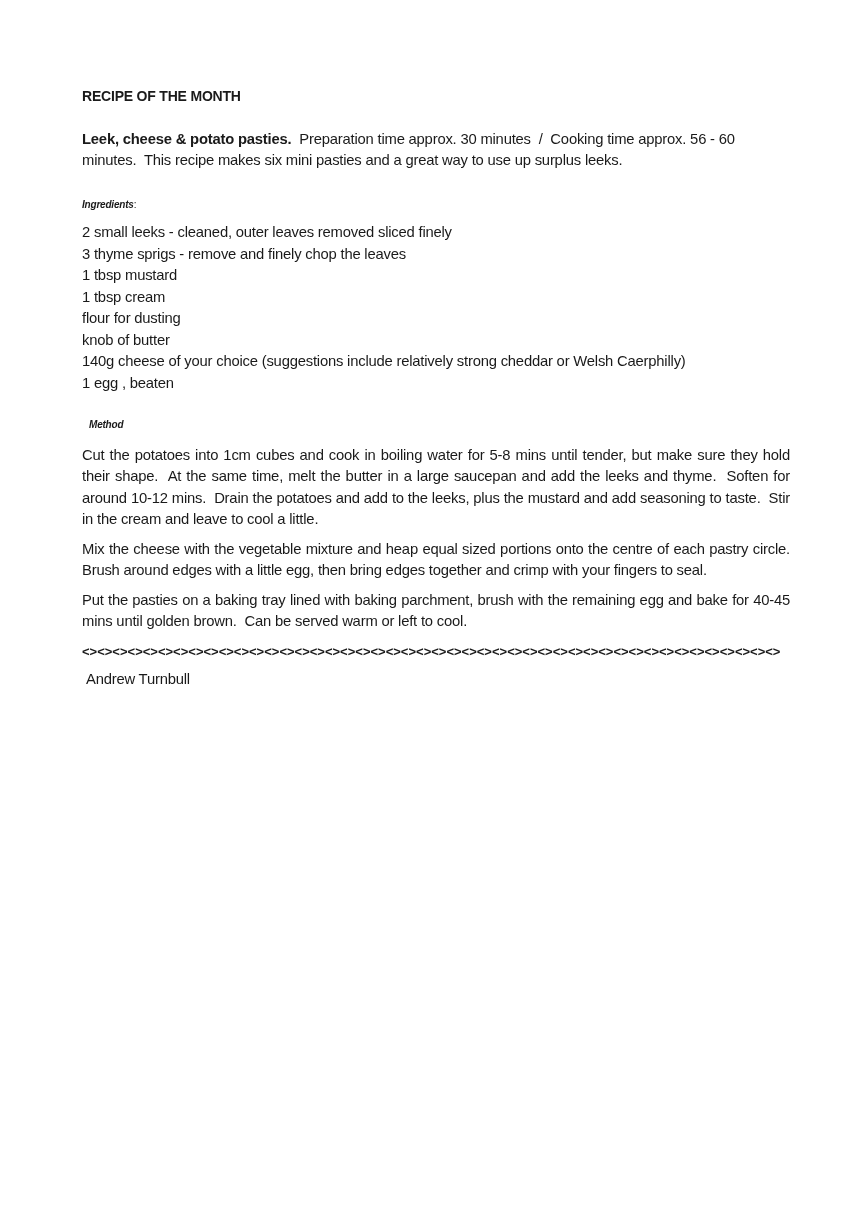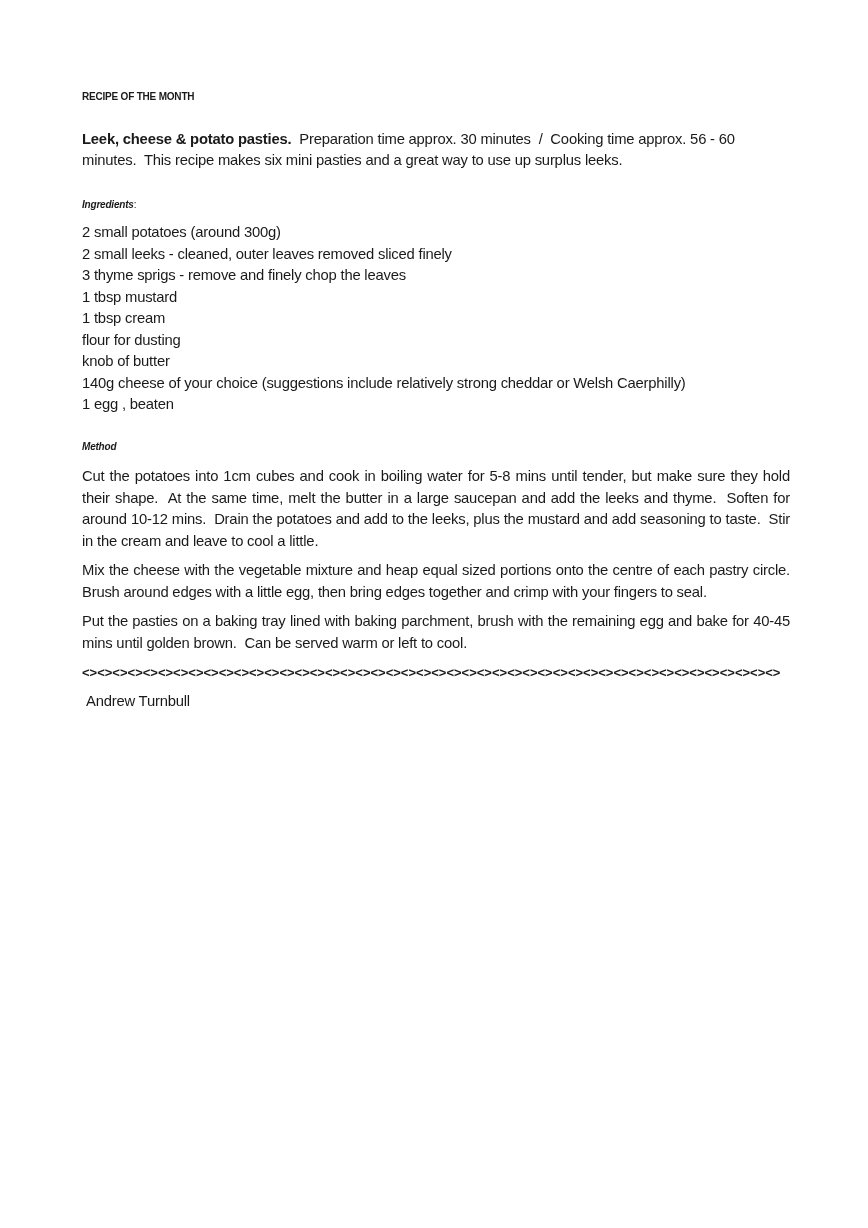--- a/index.html
+++ b/index.html
@@ -18,37 +18,37 @@
     position: absolute;
     left: 82px;
     top: 86px;
     width: 708px;
     font-size: 14.8px;
     line-height: 21.5px;
     letter-spacing: -0.2px;
   }
   .doc-title {
     font-weight: bold;
-    font-size: 10px;
+    font-size: 14px;
     margin: 0 0 21px 0;
   }
   .intro {
     margin: 16px 0 22px 0;
     white-space: pre-wrap;
   }
   .intro .lead {
     font-weight: bold;
   }
   .sec-heading {
     font-weight: bold;
     font-style: italic;
     font-size: 10px;
   }
   .heading-ingredients { margin: 0 0 7px 0; }
-  .heading-method     { margin: 0 0 9px 0; }
+  .heading-method     { margin: 0 0 9px 7px; }
   .sec-heading .colon {
     font-style: normal;
     font-weight: normal;
   }
   .ingredients-list {
     margin: 0 0 20px 0;
   }
   .ingredients-list > div {
     white-space: pre-wrap;
   }
@@ -73,21 +73,20 @@
 
 <div class="page">
 
   <div class="doc-title">RECIPE OF THE MONTH</div>
 
   <div class="intro"><span class="lead">Leek, cheese &amp; potato pasties.</span><span>  Preparation time approx. 30 minutes  /  Cooking time approx. 56 - 60 minutes.  This recipe makes six mini pasties and a great way to use up surplus leeks.</span></div>
 
   <div class="sec-heading heading-ingredients"><span>Ingredients</span><span class="colon">:</span></div>
 
   <div class="ingredients-list">
-      <div>2 small potatoes (around 300g)</div>
       <div>2 small leeks - cleaned, outer leaves removed sliced finely</div>
       <div>3 thyme sprigs - remove and finely chop the leaves</div>
       <div>1 tbsp mustard</div>
       <div>1 tbsp cream</div>
       <div>flour for dusting</div>
       <div>knob of butter</div>
       <div>140g cheese of your choice (suggestions include relatively strong cheddar or Welsh Caerphilly)</div>
       <div>1 egg , beaten</div>
     </div>
 

